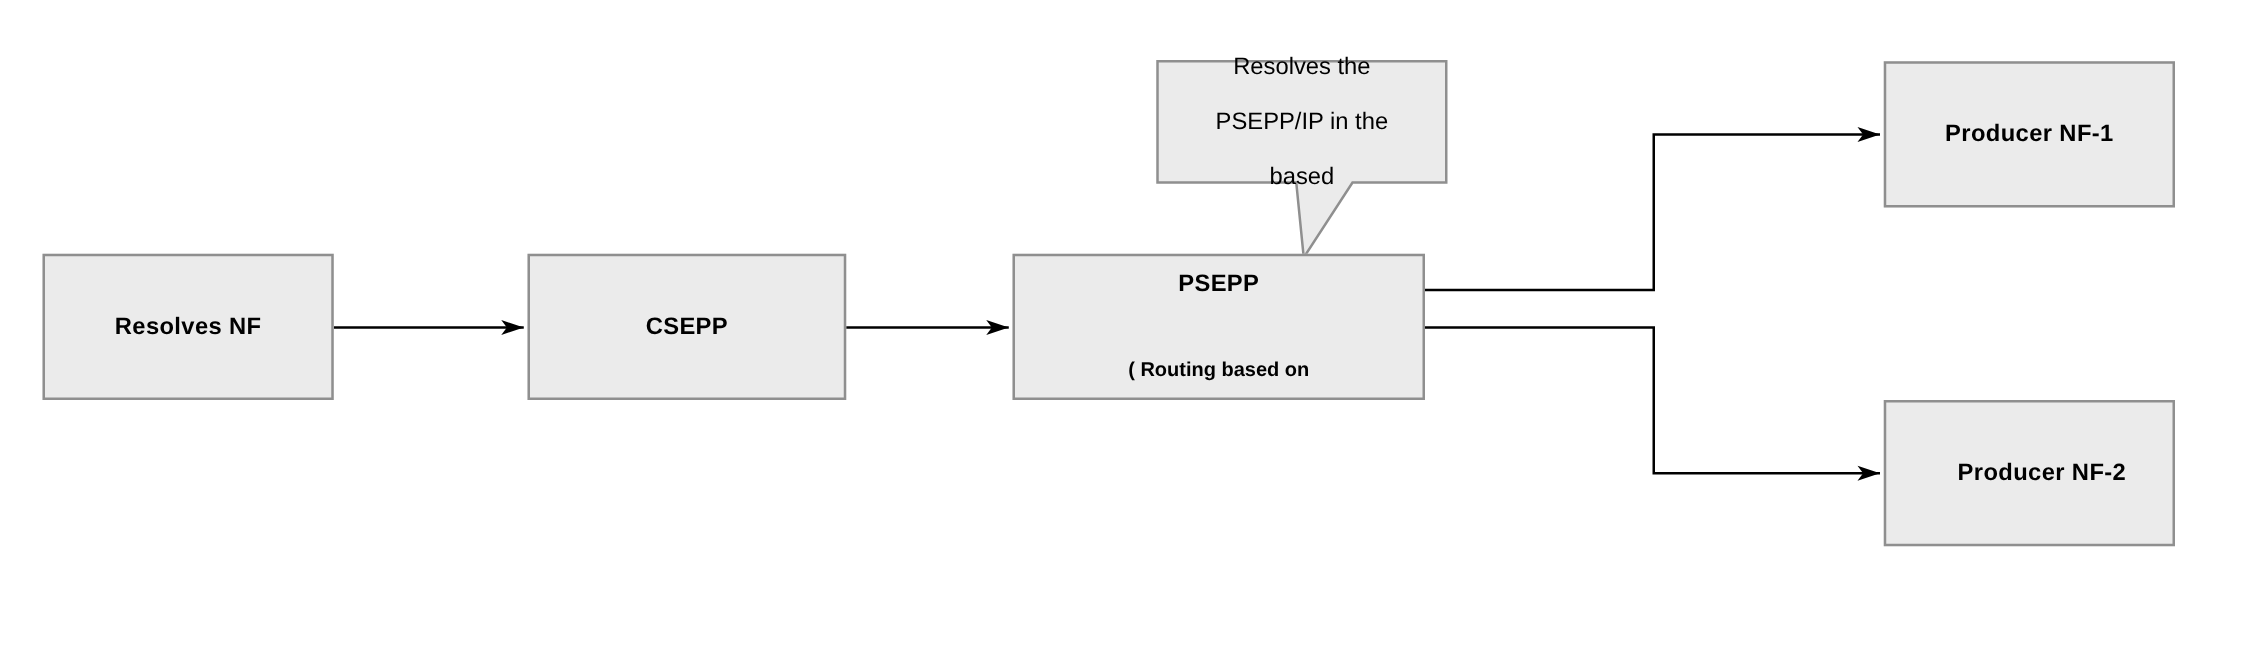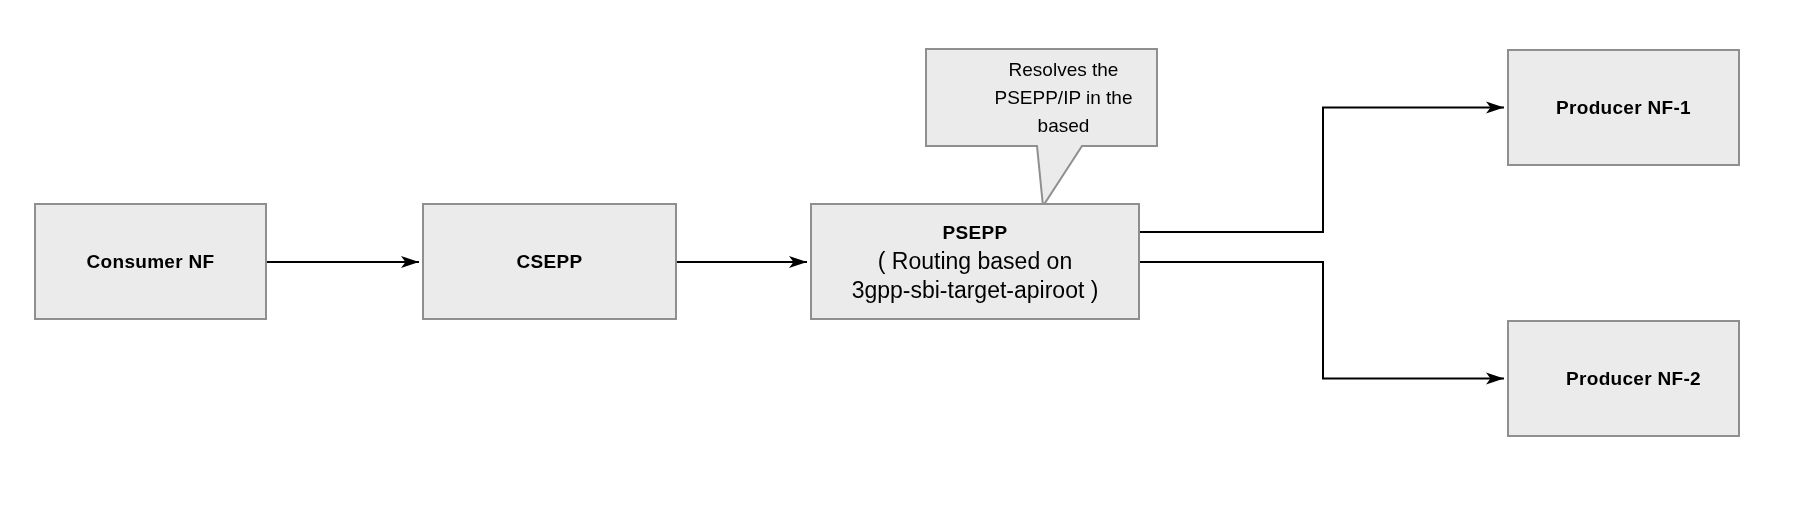--- a/index.html
+++ b/index.html
@@ -28,43 +28,44 @@
     justify-content: center;
     text-align: left;
   }
   .node .label {
     font-size: 19px;
     font-weight: bold;
     letter-spacing: 0.3px;
     white-space: nowrap;
   }
   .node .sublabel {
-    font-size: 23px;
-    font-weight: normal;
+    font-size: 16px;
+    font-weight: bold;
     line-height: 29px;
     white-space: nowrap;
   }
   #node-psepp .label { line-height: 29px; }
   #node-consumer-nf { left: 34px;   top: 203px; width: 233px; height: 117px; }
   #node-csepp       { left: 422px;  top: 203px; width: 255px; height: 117px; }
-  #node-psepp       { left: 810px;  top: 203px; width: 330px; height: 117px; }
+  #node-psepp       { left: 810px;  top: 203px; width: 330px; height: 117px; gap: 40px; }
   #node-producer-nf-1 { left: 1507px; top: 49px;  width: 233px; height: 117px; }
   #node-producer-nf-2 { left: 1507px; top: 320px; width: 233px; height: 117px; padding-left: 20px; }
   .callout-text {
     position: absolute;
-    left: 948px; top: 49px;
+    left: 926px; top: 49px;
     width: 231px; height: 97px;
     display: flex;
     flex-direction: column;
     align-items: center;
     justify-content: center;
     text-align: center;
     font-size: 19px;
     line-height: 28px;
     white-space: nowrap;
+    gap: 16px;
   }
 </style>
 </head>
 <body>
 
 <div class="canvas">
 
   <svg class="edges-layer" width="1795" height="530" viewBox="0 0 1795 530" xmlns="http://www.w3.org/2000/svg">
     <defs>
       <marker id="arrowhead" viewBox="0 0 20 14" refX="19" refY="7" markerWidth="20" markerHeight="14" orient="auto" markerUnits="userSpaceOnUse">
@@ -77,31 +78,30 @@
     <path d="M655 262 H807" fill="none" stroke="#000000" stroke-width="2" marker-end="url(#arrowhead)"></path>
 
     <path d="M1140 232 H1323 V107.5 H1504" fill="none" stroke="#000000" stroke-width="2" stroke-linejoin="miter" marker-end="url(#arrowhead)"></path>
 
     <path d="M1140 262 H1323 V378.5 H1504" fill="none" stroke="#000000" stroke-width="2" stroke-linejoin="miter" marker-end="url(#arrowhead)"></path>
 
     <path d="M926 49 H1157 V146 H1082 L1043 206 L1037 146 H926 Z" fill="#ebebeb" stroke="#8f8f8f" stroke-width="2" stroke-linejoin="miter"></path>
   </svg>
 
   <div class="node" id="node-consumer-nf">
-    <span class="label">Consumer NF</span>
+    <span class="label">Resolves NF</span>
   </div>
 
   <div class="node" id="node-csepp">
     <span class="label">CSEPP</span>
   </div>
 
   <div class="node" id="node-psepp">
     <span class="label">PSEPP</span>
     <span class="sublabel">( Routing based on</span>
-    <span class="sublabel">3gpp-sbi-target-apiroot )</span>
   </div>
 
   <div class="node" id="node-producer-nf-1">
     <span class="label">Producer NF-1</span>
   </div>
 
   <div class="node" id="node-producer-nf-2">
     <span class="label">Producer NF-2</span>
   </div>
 

